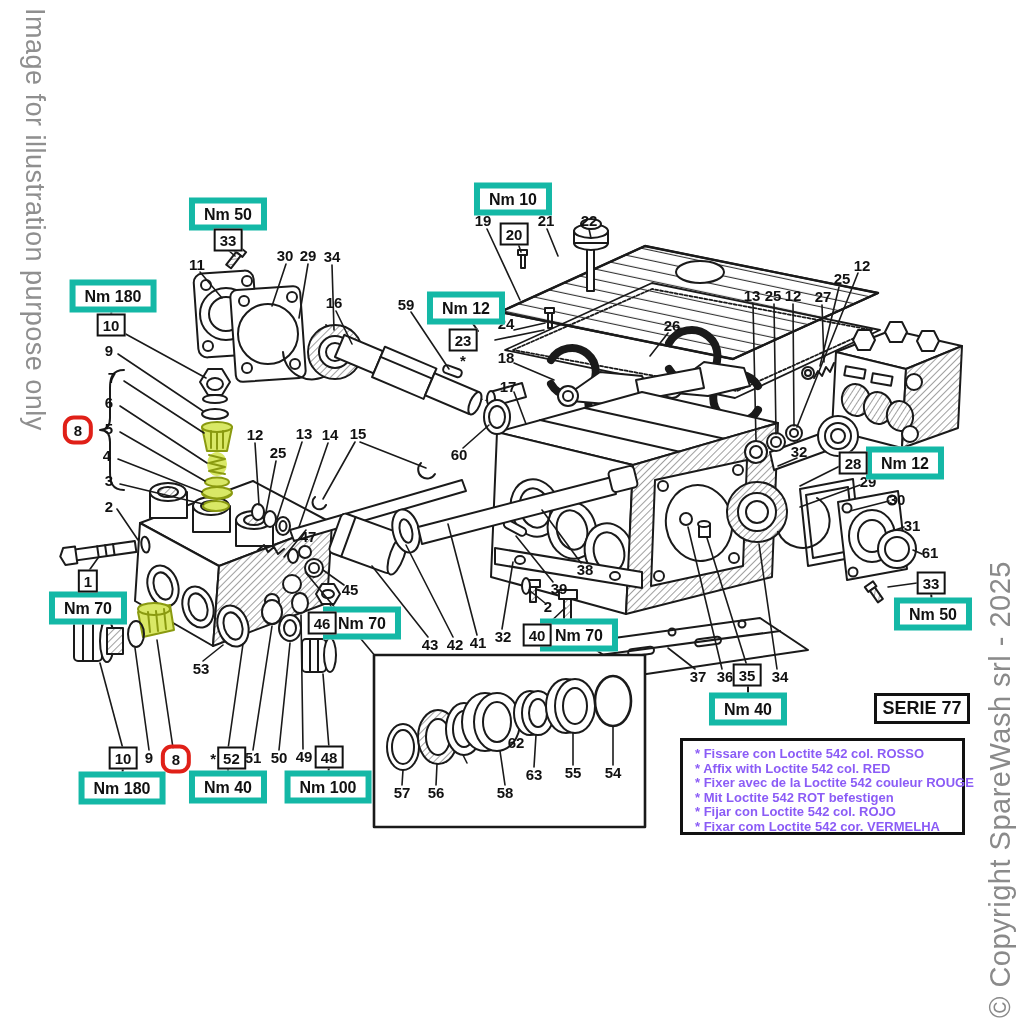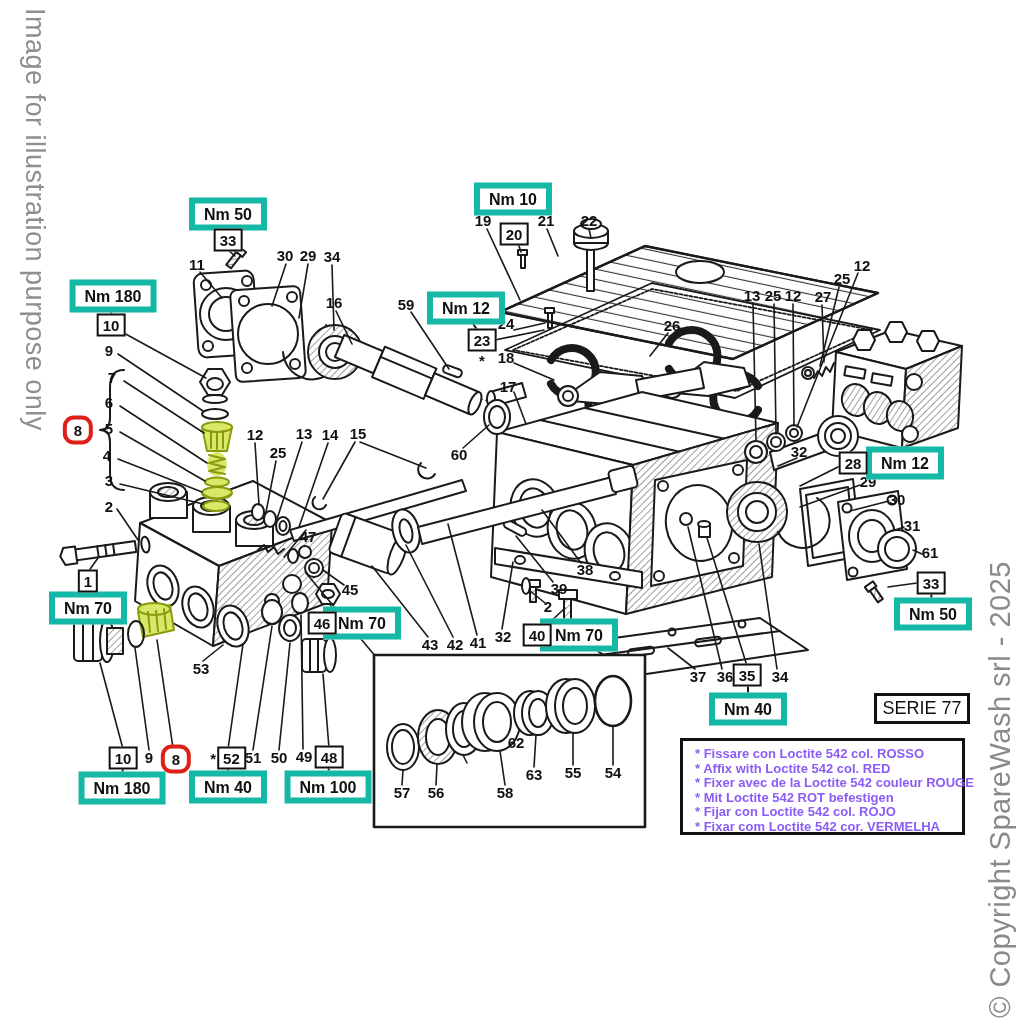--- a/index.html
+++ b/index.html
@@ -17,21 +17,21 @@
        font-weight:bold;font-size:15px;line-height:18px;text-align:center;}
   .tq{border:6px solid #14b8a6;background:#fff;padding:0 9px;font-size:16px;line-height:21px;}
   .nbx{border:2px solid #111;background:#fff;padding:0 4px;font-size:15px;line-height:19px;display:inline-block;}
   .boxwrap{display:flex;align-items:center;}
   .star{font-size:15px;font-weight:bold;margin-right:1px;}
   .star-below{position:absolute;left:50%;top:100%;transform:translateX(-50%);font-size:15px;font-weight:bold;}
   .redcirc{border:4px solid #e02018;border-radius:11px;padding:0 7px;line-height:21px;background:rgba(255,255,255,.5);}
   
   #serie{position:absolute;left:874px;top:693px;width:90px;height:25px;border:3px solid #111;
          background:#fff;display:flex;align-items:center;justify-content:center;
-         font-weight:normal;font-size:18px;color:#111;}
+         font-weight:bold;font-size:18px;color:#111;}
   #notes{position:absolute;left:680px;top:738px;width:285px;height:97px;border:3px solid #111;
          background:#fff;box-sizing:border-box;padding:6px 0 0 12px;}
   .note-line{font-weight:bold;font-size:13px;line-height:14.6px;color:#8b5cf6;white-space:nowrap;}
 </style>
 </head>
 <body>
 
 <div id="stage">
 
   <svg id="art" width="1024" height="1024" viewBox="0 0 1024 1024">
@@ -571,21 +571,21 @@
       <div class="lbl tq" style="left: 933px; top: 614px;">Nm 50</div>
       <div class="lbl boxwrap" style="left: 228px; top: 240px;">
         <span class="nbx">33</span>
       </div>
       <div class="lbl boxwrap" style="left: 111px; top: 325px;">
         <span class="nbx">10</span>
       </div>
       <div class="lbl boxwrap" style="left: 514px; top: 234px; border-radius: 9px;">
         <span class="nbx">20</span>
       </div>
-      <div class="lbl boxwrap" style="left: 482px; top: 340px; text-align: center;">
+      <div class="lbl boxwrap" style="left: 463px; top: 340px; text-align: center;">
         <span class="nbx">23</span>
         <span class="star-below">*</span>
       </div>
       <div class="lbl boxwrap" style="left: 88px; top: 581px;">
         <span class="nbx">1</span>
       </div>
       <div class="lbl boxwrap" style="left: 322px; top: 623px;">
         <span class="nbx">46</span>
       </div>
       <div class="lbl boxwrap" style="left: 537px; top: 635px;">

